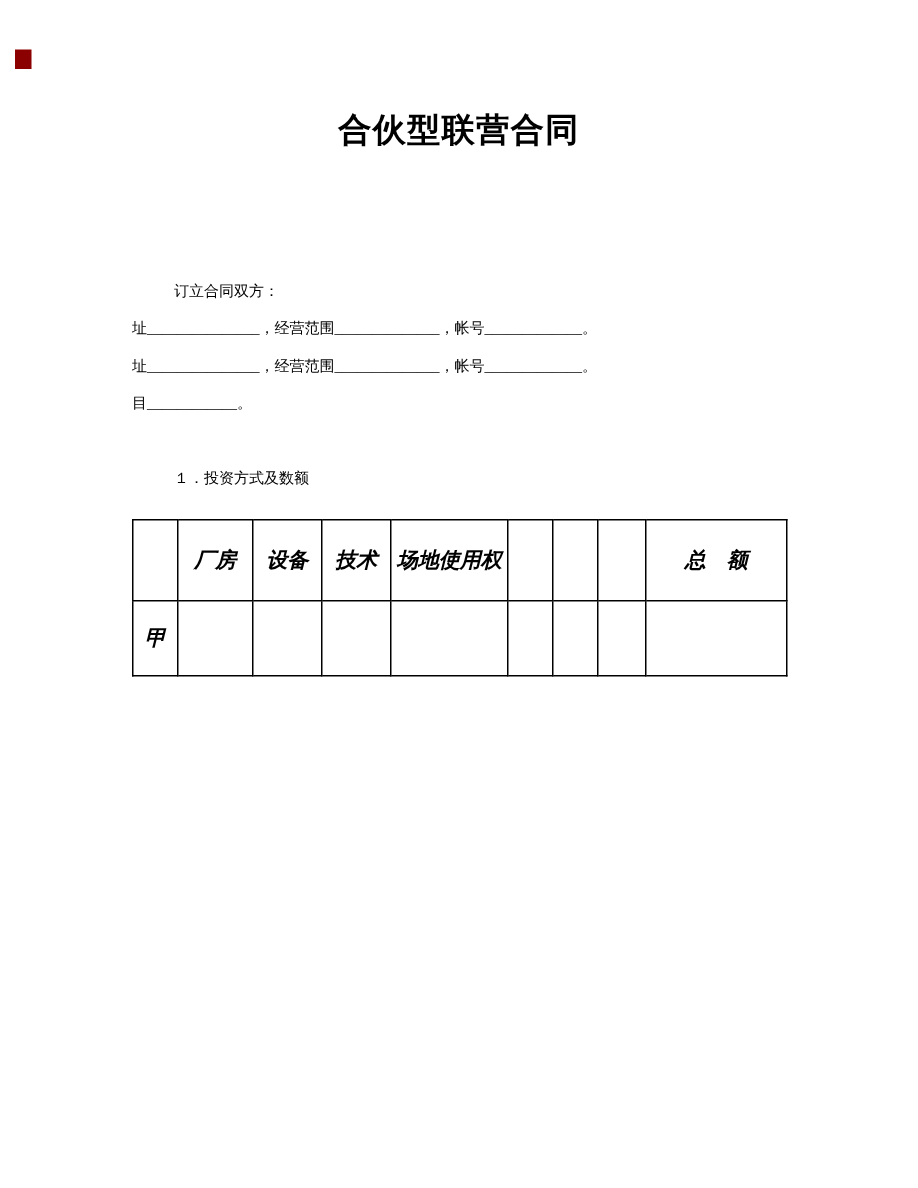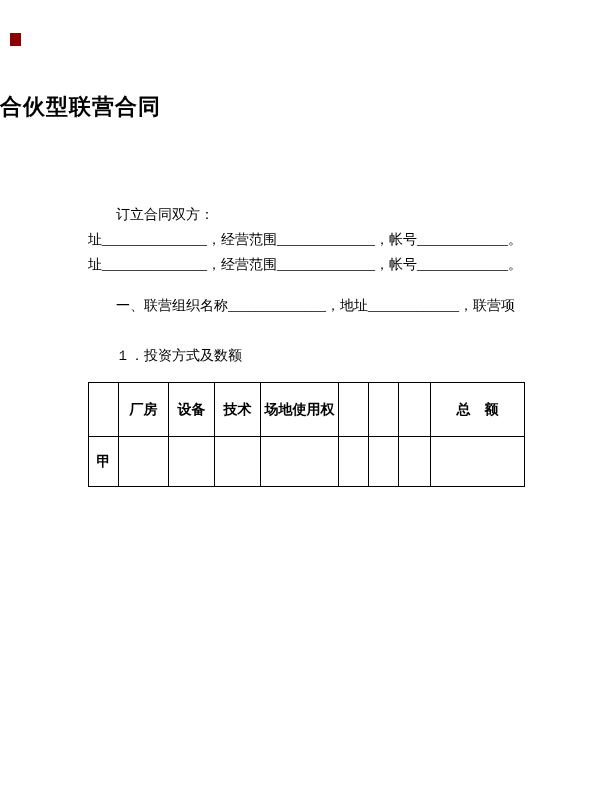--- a/index.html
+++ b/index.html
@@ -17,45 +17,46 @@
     overflow: hidden;
   }
   .red-marker {
     position: absolute;
     left: 10px;
     top: 33px;
     width: 11px;
     height: 13px;
   }
   .title {
-    margin-top: 92px;
-    text-align: left;
+    margin-top: 72px;
+    text-align: center;
     font-family: Liberation Mono, monospace;
     font-weight: bold;
     font-size: 22px;
     letter-spacing: 1px;
   }
   .content {
     margin: 0 88px;
     width: 436px;
   }
   .body-text { margin-top: 80px; }
   .line {
-    font-size: 14px;
+    font-size: 10px;
     line-height: 25px;
     white-space: nowrap;
   }
   .indent { text-indent: 28px; }
   .gap { margin-top: 16px; }
   .gap-lg { margin-top: 25px; }
   table.inv {
     border-collapse: collapse;
     table-layout: fixed;
     width: 436px;
     margin-top: 14px;
+    font-style: italic;
   }
   table.inv td {
     border: 1px solid #000;
     text-align: center;
     vertical-align: middle;
     font-size: 14px;
     font-weight: bold;
     overflow: hidden;
   }
   tr.hdr td { height: 54px; }
@@ -68,21 +69,21 @@
 
   <div class="red-marker" style="background: rgb(139, 0, 0);"></div>
 
   <div class="title">合伙型联营合同</div>
 
   <div class="content">
     <div class="body-text">
       <div class="line indent">订立合同双方：</div>
       <div class="line">址_______________，经营范围______________，帐号_____________。</div>
       <div class="line">址_______________，经营范围______________，帐号_____________。</div>
-      <div class="line indent gap">一、联营组织名称______________，地址_____________，联营项</div>
+      <div class="line">目____________。</div>
       <div class="line indent gap-lg">１．投资方式及数额</div>
     </div>
 
     <table class="inv">
       <colgroup>
         <col style="width:30px">
         <col style="width:50px">
         <col style="width:46px">
         <col style="width:46px">
         <col style="width:78px">

